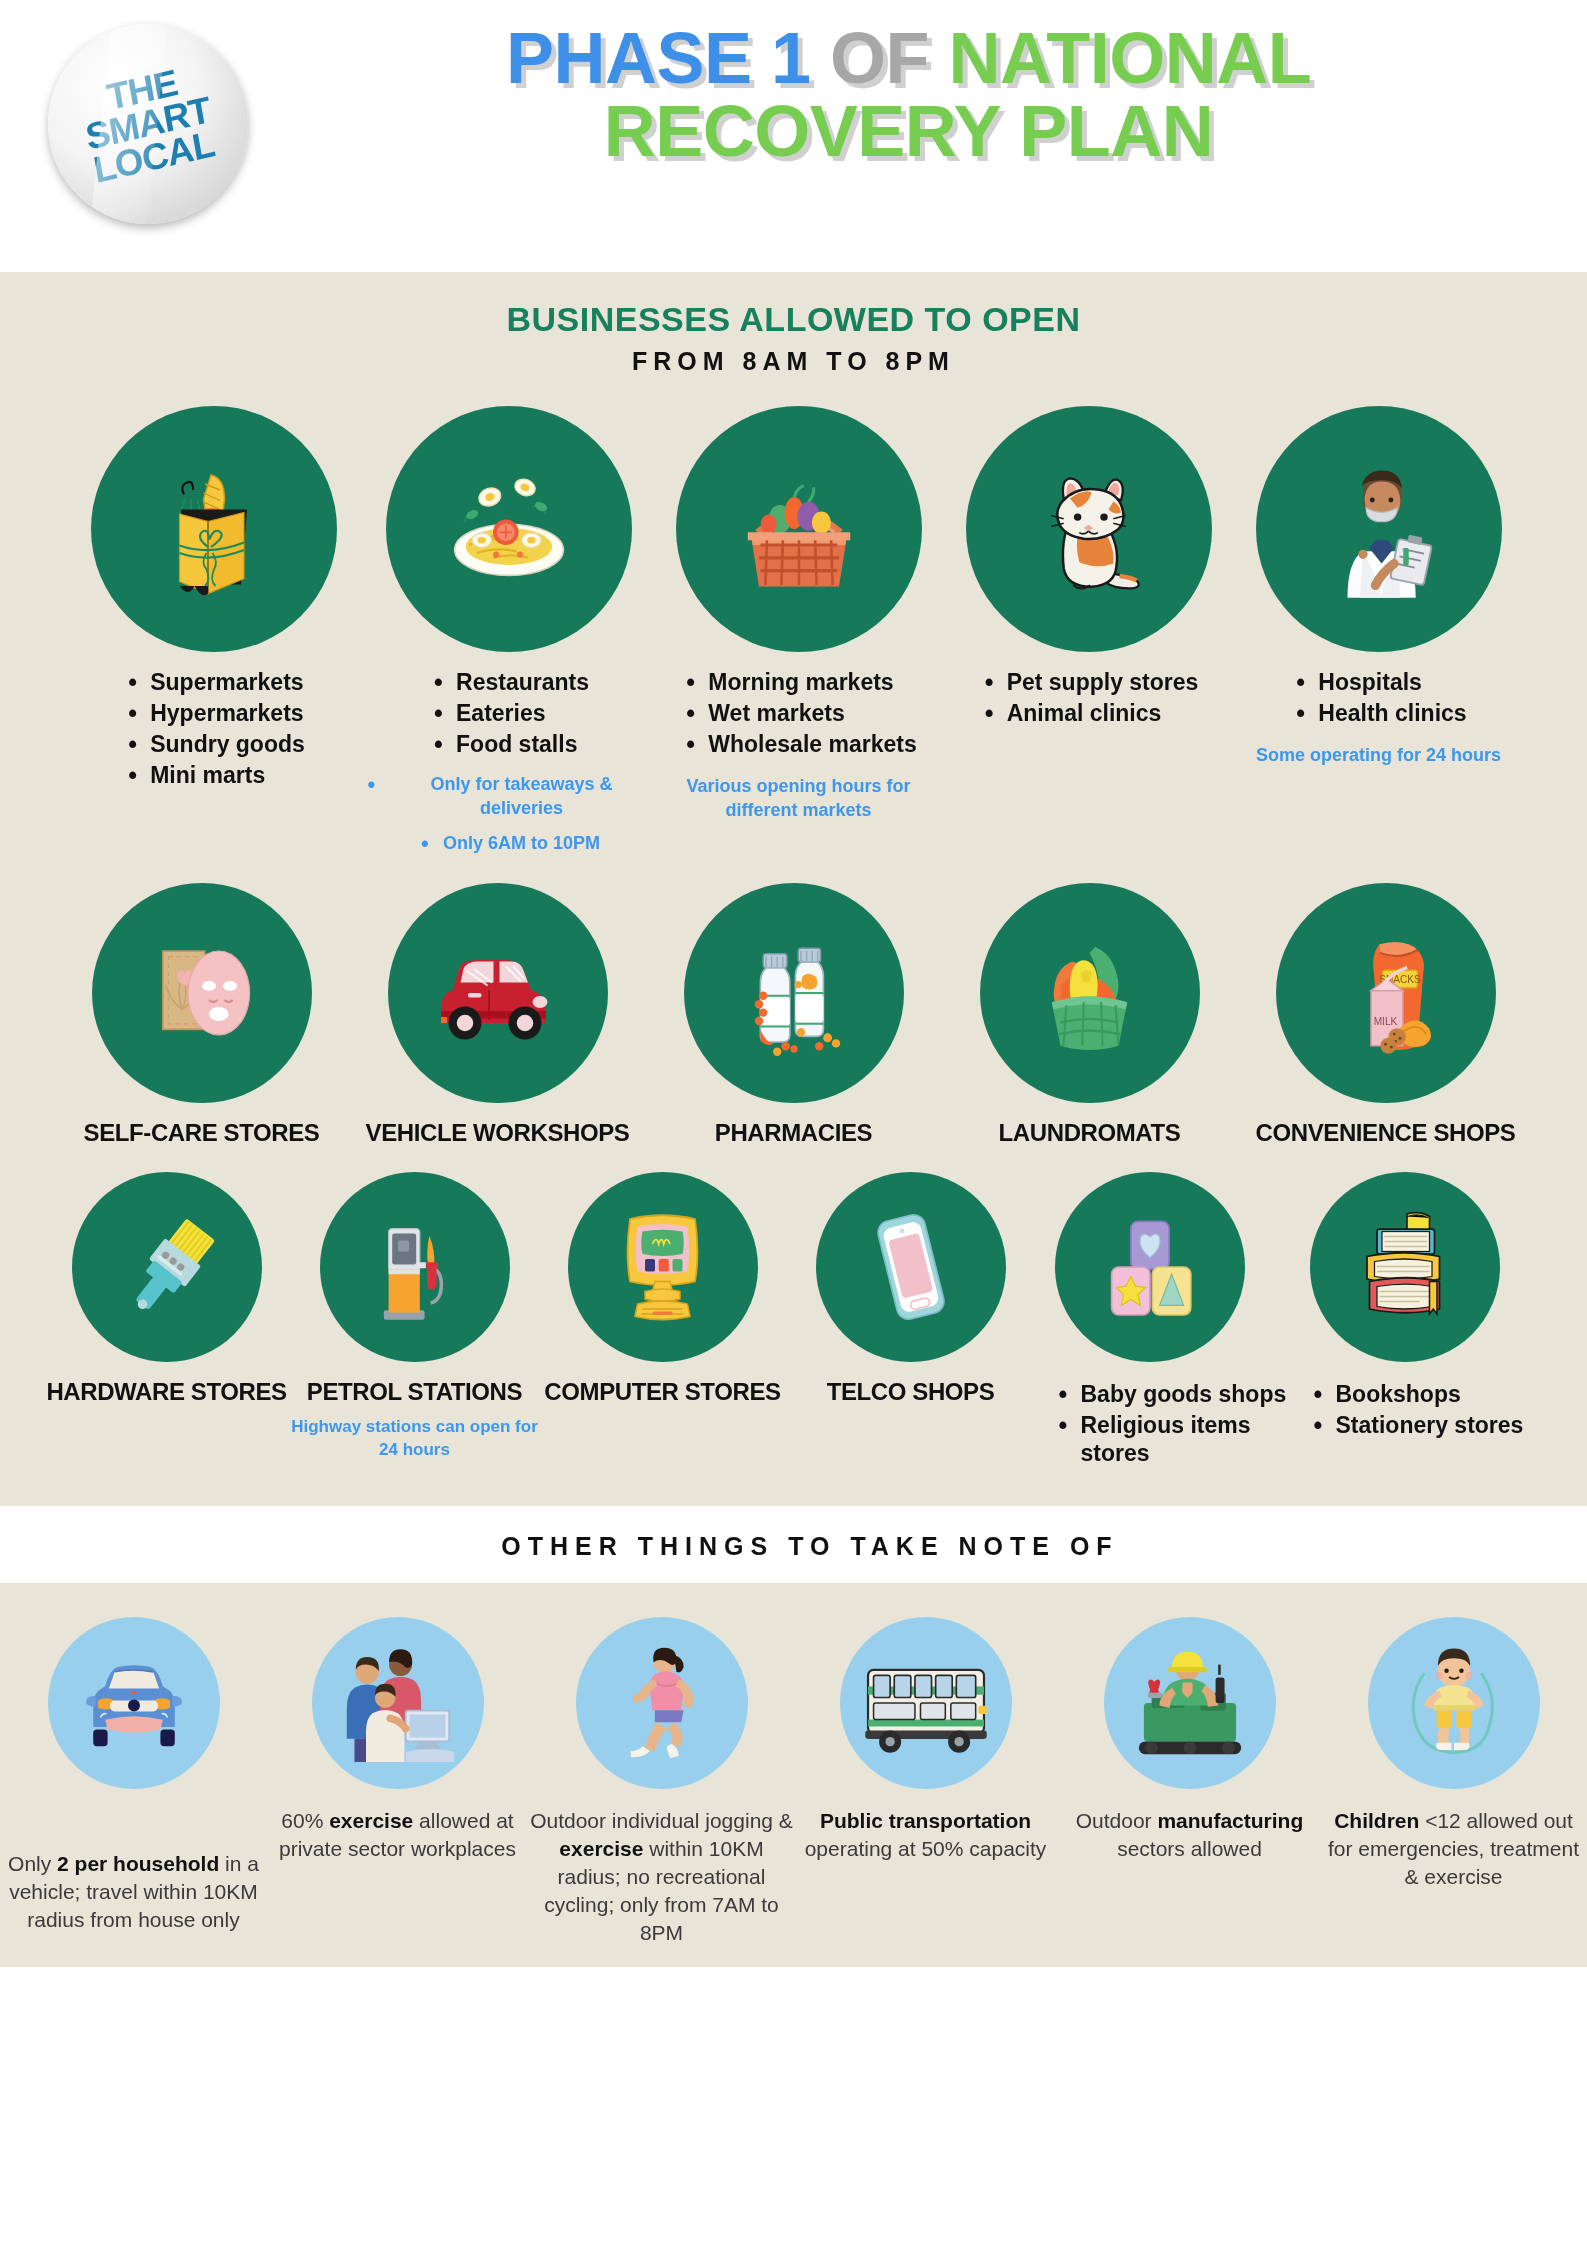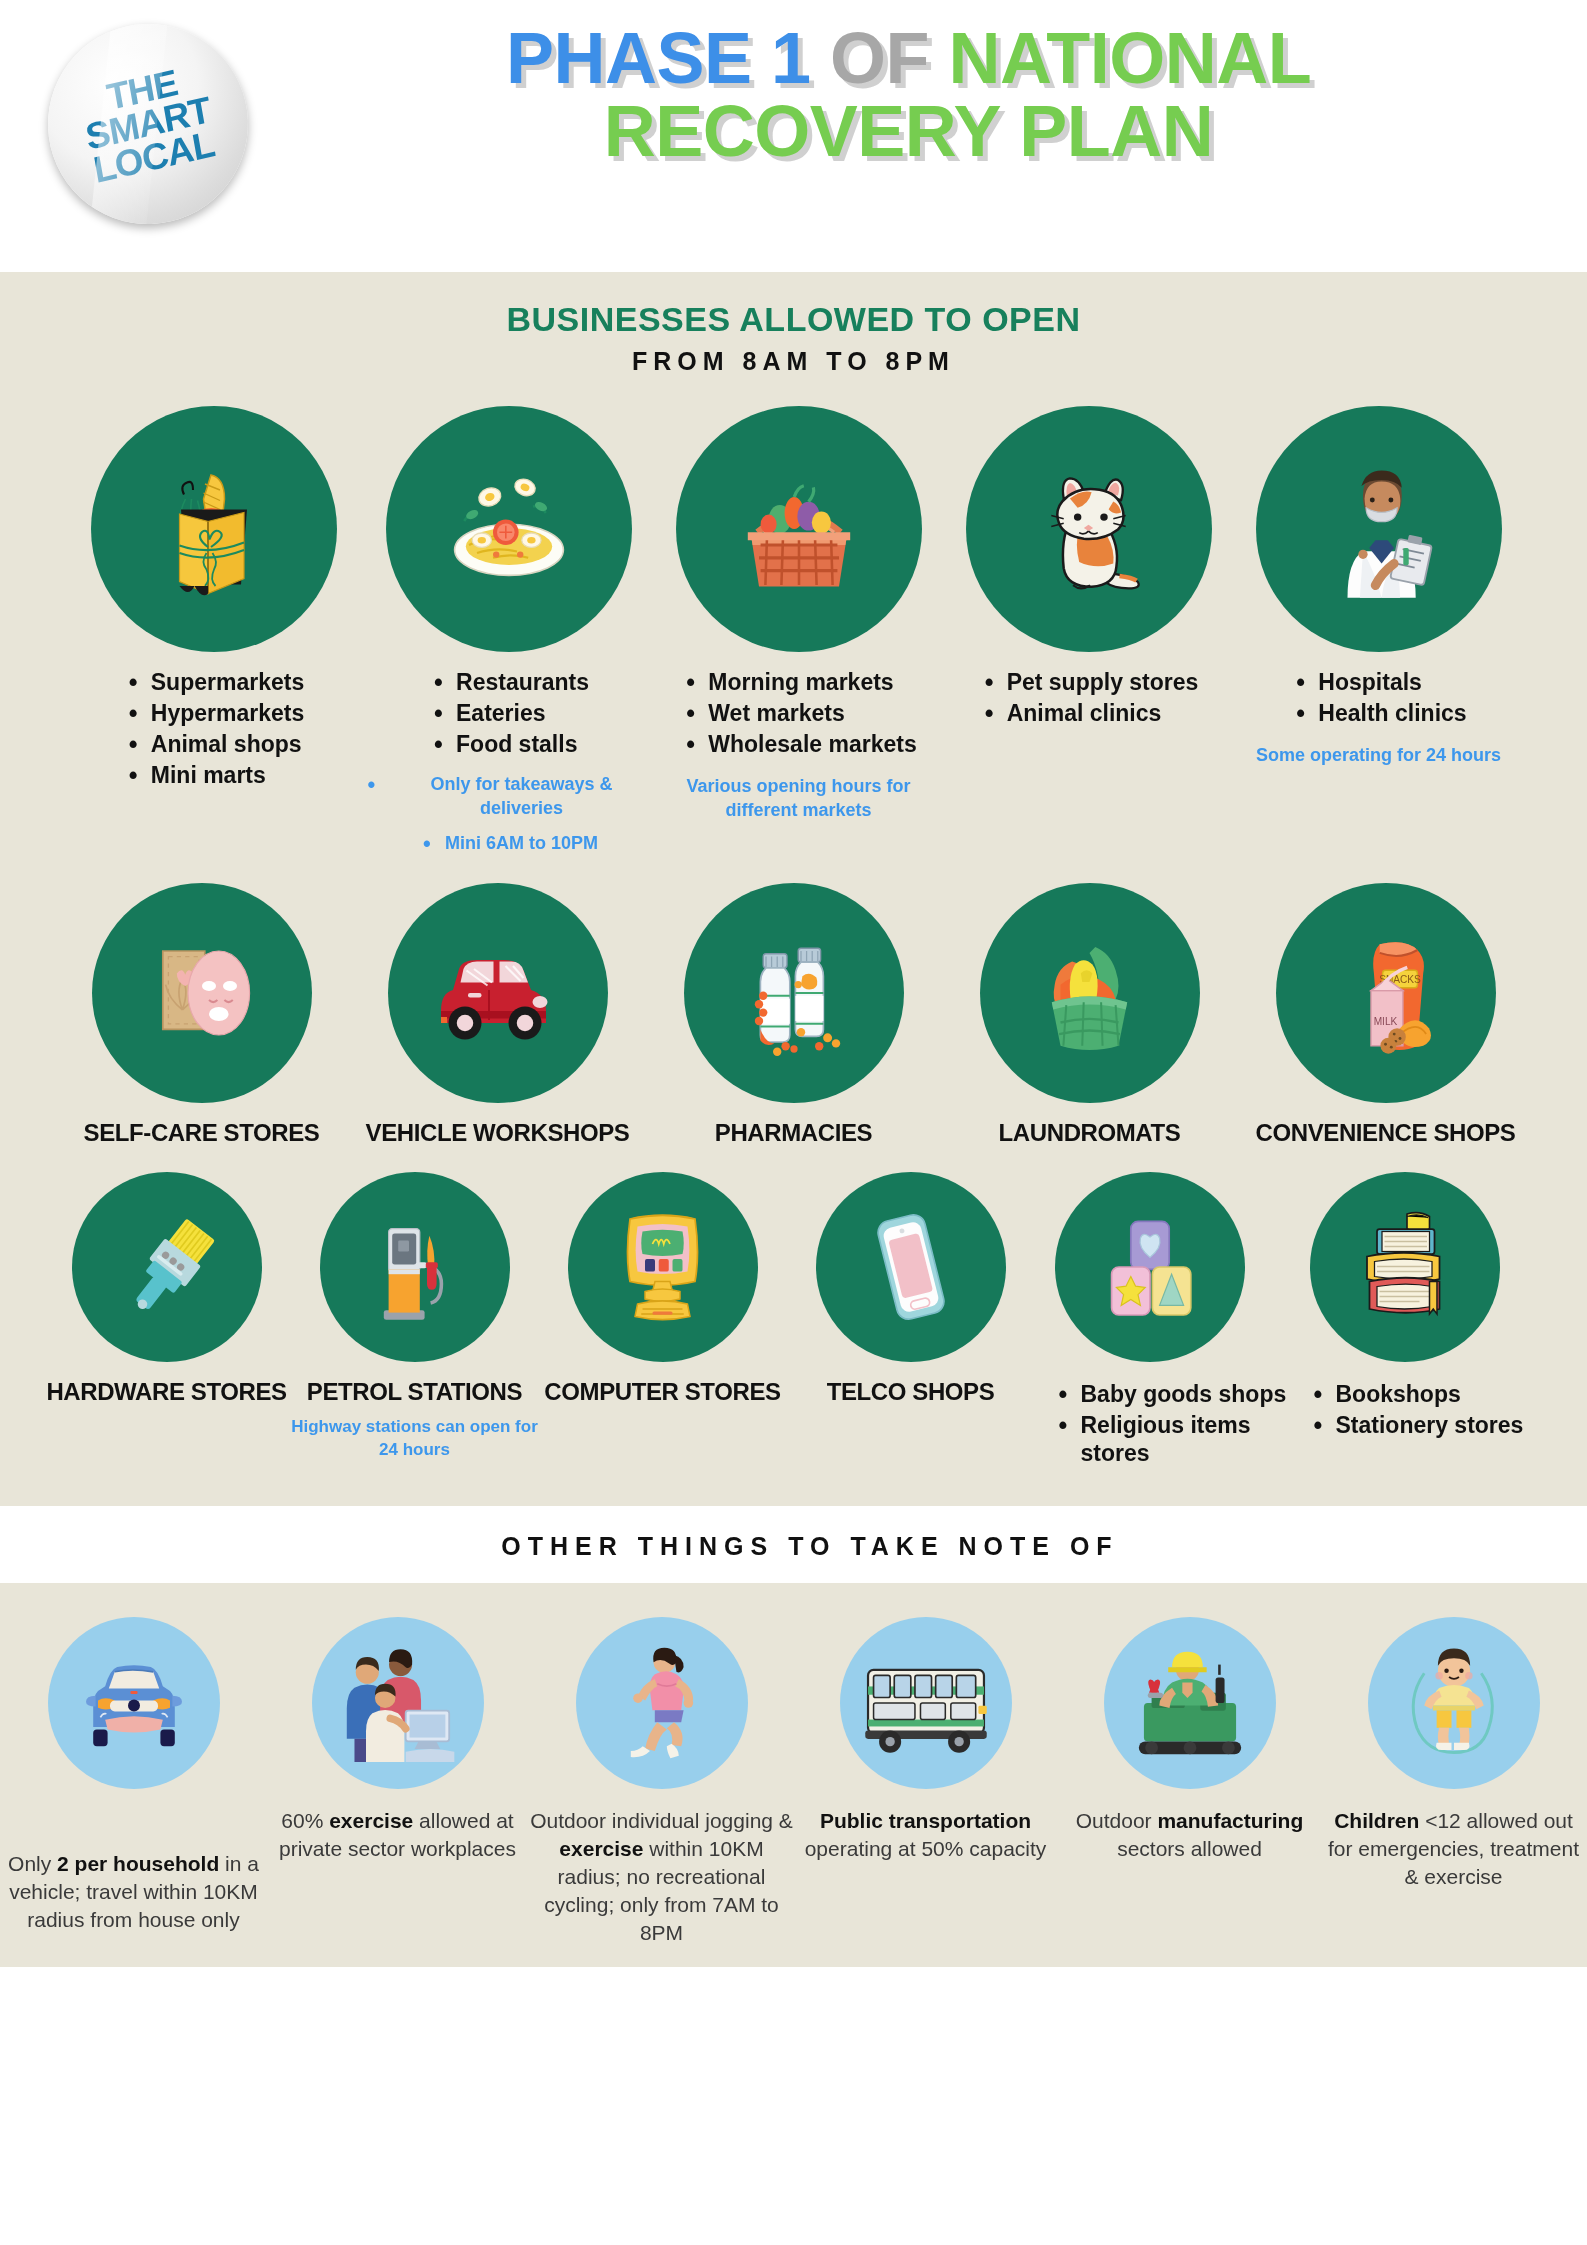--- a/index.html
+++ b/index.html
@@ -266,21 +266,21 @@
             <path d="M27 66 q20 7 43-2" stroke="#1c8a5f" stroke-width="1.4" fill="none"></path>
             <path d="M46 62 q-8-6-4-10 q4-3 5 5 q3-8 7-5 q4 3-6 10" stroke="#1c8a5f" stroke-width="1.4" fill="none"></path>
             <path d="M45 66 q-4 6 0 11 q3 7-1 11" stroke="#1c8a5f" stroke-width="1.2" fill="none"></path>
             <path d="M49 66 q4 6 1 11 q-3 7 1 11" stroke="#1c8a5f" stroke-width="1.2" fill="none"></path>
             <path d="M27 88 q6 8 10 0 q5 9 9 5 l0-5" fill="#1a1a1a"></path>
           </svg>
         </div>
         <ul class="bl">
           <li>Supermarkets</li>
           <li>Hypermarkets</li>
-          <li>Animal shops</li>
+          <li>Sundry goods</li>
           <li>Mini marts</li>
         </ul>
       </div>
 
       <div class="cell" style="width:290px;">
         <div class="circle c-green" style="width:246px;height:246px;">
           <svg width="160" height="160" viewBox="0 0 100 100">
             <ellipse cx="50" cy="63" rx="34" ry="16" fill="#fdfdf6" stroke="#d8d4c0" stroke-width="1"></ellipse>
             <ellipse cx="50" cy="61" rx="27" ry="11.5" fill="#f3d24e"></ellipse>
             <path d="M25 60 q10-5 22-3 M30 65 q12-4 25-1 M34 56 q10-3 20-1 M40 68 q11-3 22 0" stroke="#e0b61f" stroke-width="1.3" fill="none"></path>
@@ -301,21 +301,21 @@
             <circle cx="42" cy="66" r="2" fill="#ef7a3c"></circle>
             <circle cx="57" cy="66" r="2" fill="#ef7a3c"></circle>
           </svg>
         </div>
         <ul class="bl">
           <li>Restaurants</li>
           <li>Eateries</li>
           <li>Food stalls</li>
         </ul>
         <div class="note-b">Only for takeaways &amp; deliveries</div>
-        <div class="note-b">Mini 6AM to 10PM</div>
+        <div class="note-b">Only 6AM to 10PM</div>
       </div>
 
       <div class="cell" style="width:290px;">
         <div class="circle c-green" style="width:246px;height:246px;">
           <svg width="160" height="160" viewBox="0 0 100 100">
             <path d="M24 52 q26-22 52 0" fill="none" stroke="#e07a4e" stroke-width="4"></path>
             <path d="M28 52 q22-17 44 0" fill="none" stroke="#f2a07a" stroke-width="2"></path>
             <ellipse cx="38" cy="44" rx="7" ry="9" fill="#4fae6e"></ellipse>
             <ellipse cx="47" cy="40" rx="6" ry="10" fill="#f2682f"></ellipse>
             <ellipse cx="56" cy="42" rx="7" ry="9" fill="#8e5ca8"></ellipse>

